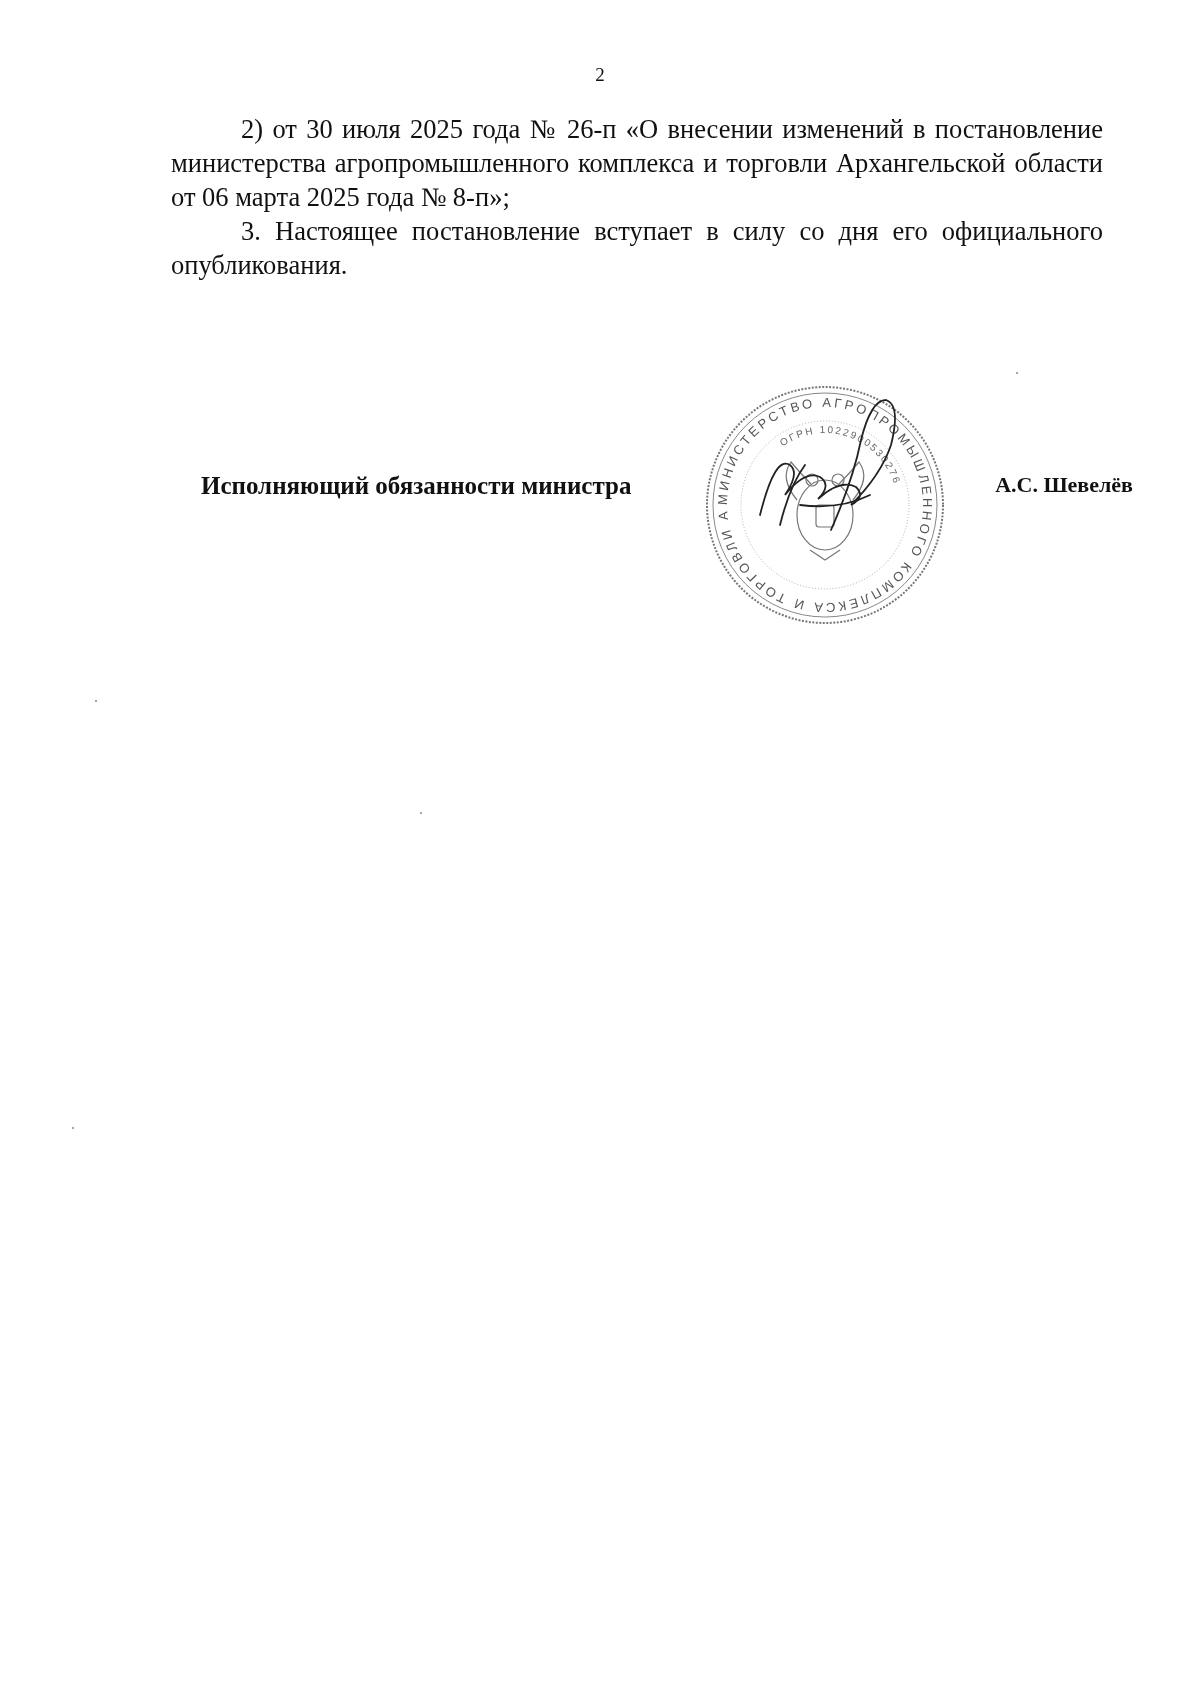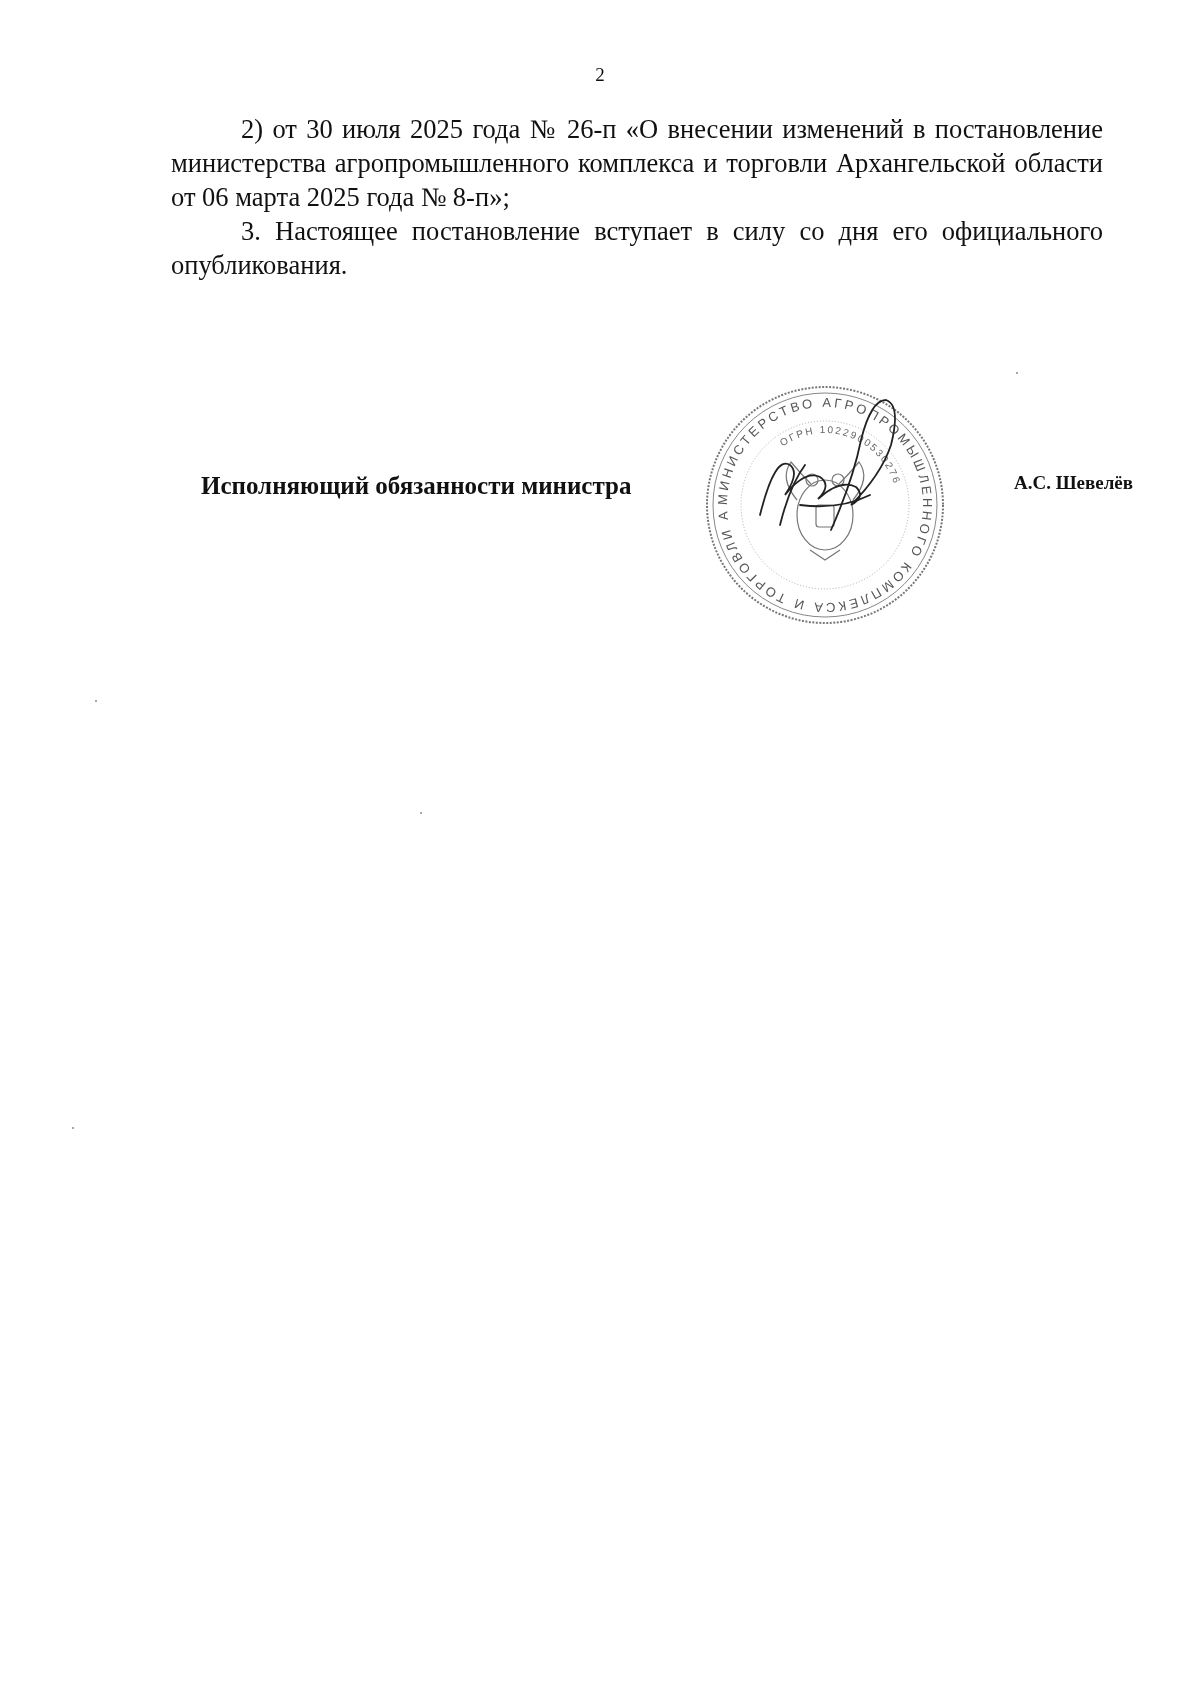--- a/index.html
+++ b/index.html
@@ -50,21 +50,21 @@
       left: 0;
       top: 0;
       font-weight: bold;
       font-size: 25px;
     }
     .sig-name {
       position: absolute;
       right: 0;
       top: 0;
       font-weight: bold;
-      font-size: 19px;
+      font-size: 22px;
     }
     .stamp {
       position: absolute;
       left: 700px;
       top: 380px;
       width: 250px;
       height: 250px;
     }
     .signature-scribble {
       position: absolute;

